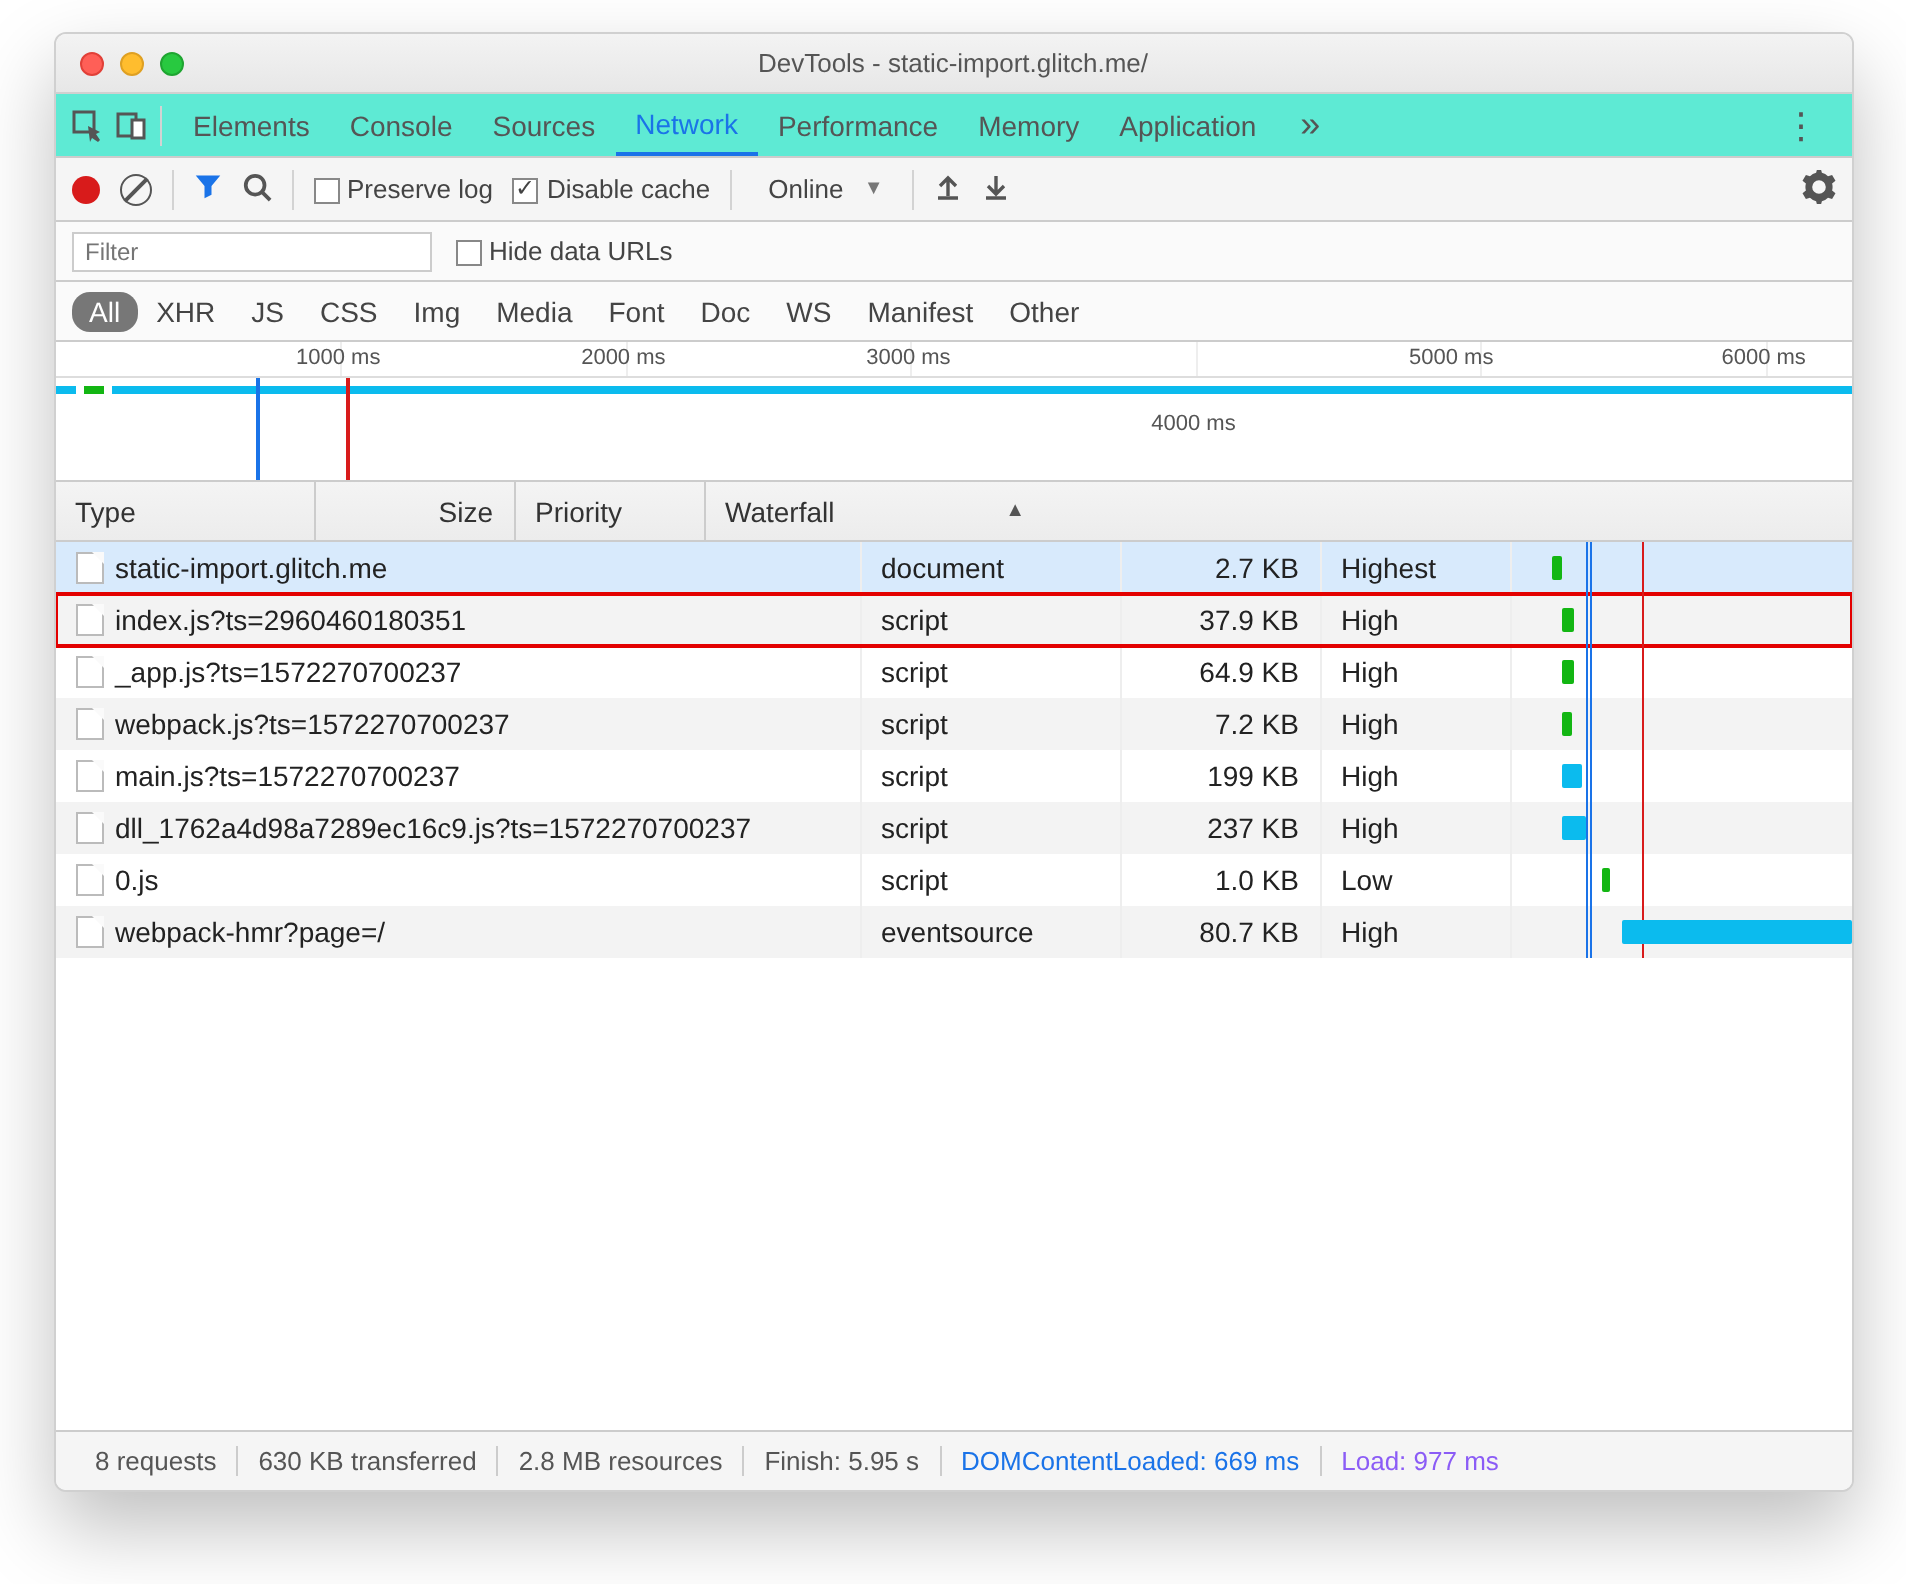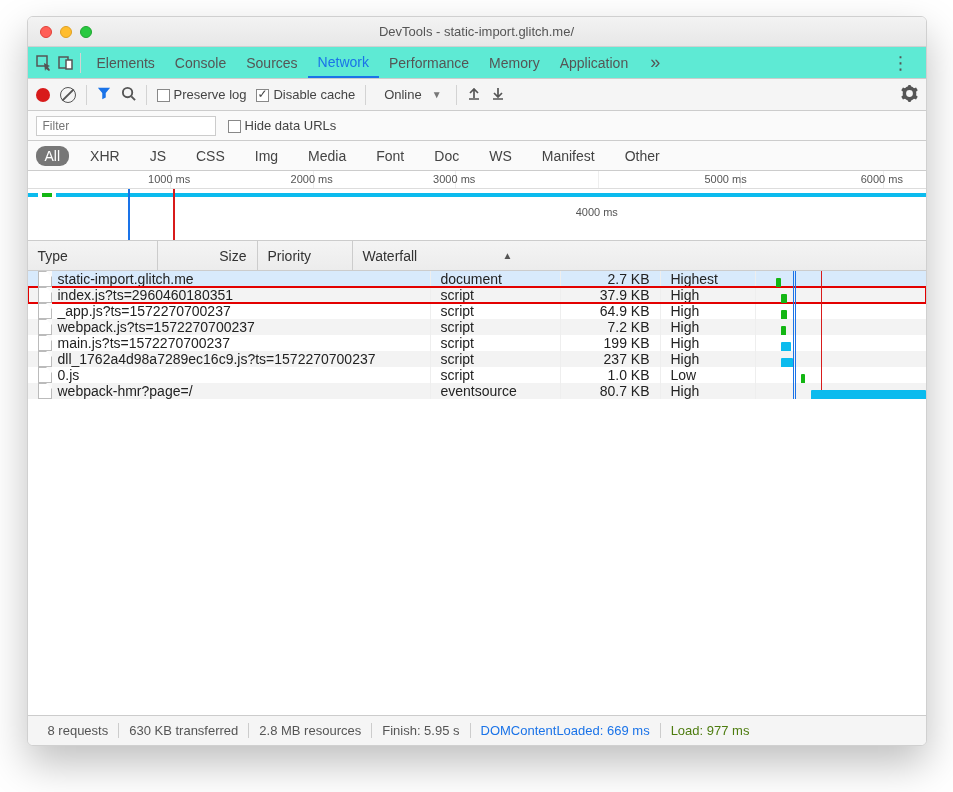--- a/index.html
+++ b/index.html
@@ -69,57 +69,57 @@
 .select::after{content:"▼";position:absolute;right:4px;color:#777;font-size:10px;}
 .arrow svg{width:14px;height:14px;fill:#555;}
 .gear{margin-left:auto;}
 .gear svg{width:17px;height:17px;fill:#555;}
 .filterrow{
   height:30px;display:flex;align-items:center;padding:0 8px;gap:12px;border-bottom:1px solid #ccc;background:#fafafa;
 }
 .filter-input{
   width:180px;height:20px;border:1px solid #ccc;padding:1px 6px;font-size:12px;color:#888;background:#fff;
 }
-.pillrow{height:30px;display:flex;align-items:center;padding:0 8px;gap:12px;border-bottom:1px solid #ccc;background:#fafafa;font-size:14px;}
+.pillrow{height:30px;display:flex;align-items:center;padding:0 8px;border-bottom:1px solid #ccc;background:#fafafa;font-size:14px;}
 .pill{padding:2px 9px;border-radius:9px;color:#444;cursor:pointer;}
 .pill.active{background:#777;color:#fff;}
 .timeline{height:70px;border-bottom:1px solid #ccc;position:relative;background:#fff;}
 .ticks{display:flex;height:18px;border-bottom:1px solid #ddd;font-size:11px;color:#555;position:relative;}
 .tick{position:absolute;top:2px;}
 .tickline{position:absolute;top:0;bottom:0;width:1px;background:#eee;}
 .tl-bar{position:absolute;height:4px;background:#0bbbee;}
 .tl-vline{position:absolute;top:18px;bottom:0;width:2px;}
 .table{flex:1;display:flex;flex-direction:column;overflow:hidden;}
 .thead{display:flex;height:30px;background:linear-gradient(#f4f4f4,#ececec);border-bottom:1px solid #ccc;font-size:14px;color:#333;}
 .th{padding:5px 10px;border-right:1px solid #ccc;display:flex;align-items:center;gap:4px;}
 .th:last-child{border-right:none;}
 .col-name{flex:1;min-width:0;}
 .col-type{width:130px;}
 .col-size{width:100px;justify-content:flex-end;}
 .col-pri{width:95px;}
 .col-wf{width:170px;position:relative;}
 .tbody{flex:1;overflow:auto;position:relative;}
-.row{display:flex;height:16px;align-items:center;font-size:14px;color:#222;}
+.row{display:flex;height:26px;align-items:center;font-size:14px;color:#222;}
 .row:nth-child(even){background:#f3f3f3;}
 .row.sel{background:#d8eafc;}
 .td{padding:2px 10px;border-right:1px solid #eee;display:flex;align-items:center;height:100%;overflow:hidden;white-space:nowrap;}
 .td:last-child{border-right:none;}
 .highlight{outline:2px solid #e30000;outline-offset:-1px;}
 .fileicon{width:14px;height:16px;border:1px solid #bbb;background:#fff;margin-right:6px;position:relative;flex-shrink:0;}
 .fileicon::before{content:"";position:absolute;right:-1px;top:-1px;border:3px solid transparent;border-top-color:#fafafa;border-right-color:#fafafa;}
 .wf-cell{position:relative;width:170px;height:100%;}
 .wf-vred{position:absolute;top:0;bottom:0;width:1px;background:#d81b1b;left:65px;}
 .wf-vblue{position:absolute;top:0;bottom:0;width:1px;background:#1a73e8;left:37px;}
 .wf-vblue2{position:absolute;top:0;bottom:0;width:1px;background:#1a73e8;left:39px;}
 .wf-bar{position:absolute;top:7px;height:12px;border-radius:1px;}
 .status{height:30px;border-top:1px solid #ccc;display:flex;align-items:center;padding:0 10px;gap:0;font-size:13px;color:#555;background:#f5f5f5;}
 .status span{padding:0 10px;border-right:1px solid #ccc;}
 .status span:last-child{border-right:none;}
 .blue{color:#1a73e8;}
-.redt{color:#4d7c0f;}
+.redt{color:#8b5cf6;}
 .tri{font-size:10px;color:#555;}
 </style>
 </head>
 <body>
 
 <div class="window">
 
   <div class="titlebar">
     <div class="traffic">
       <div class="dot red"></div>

